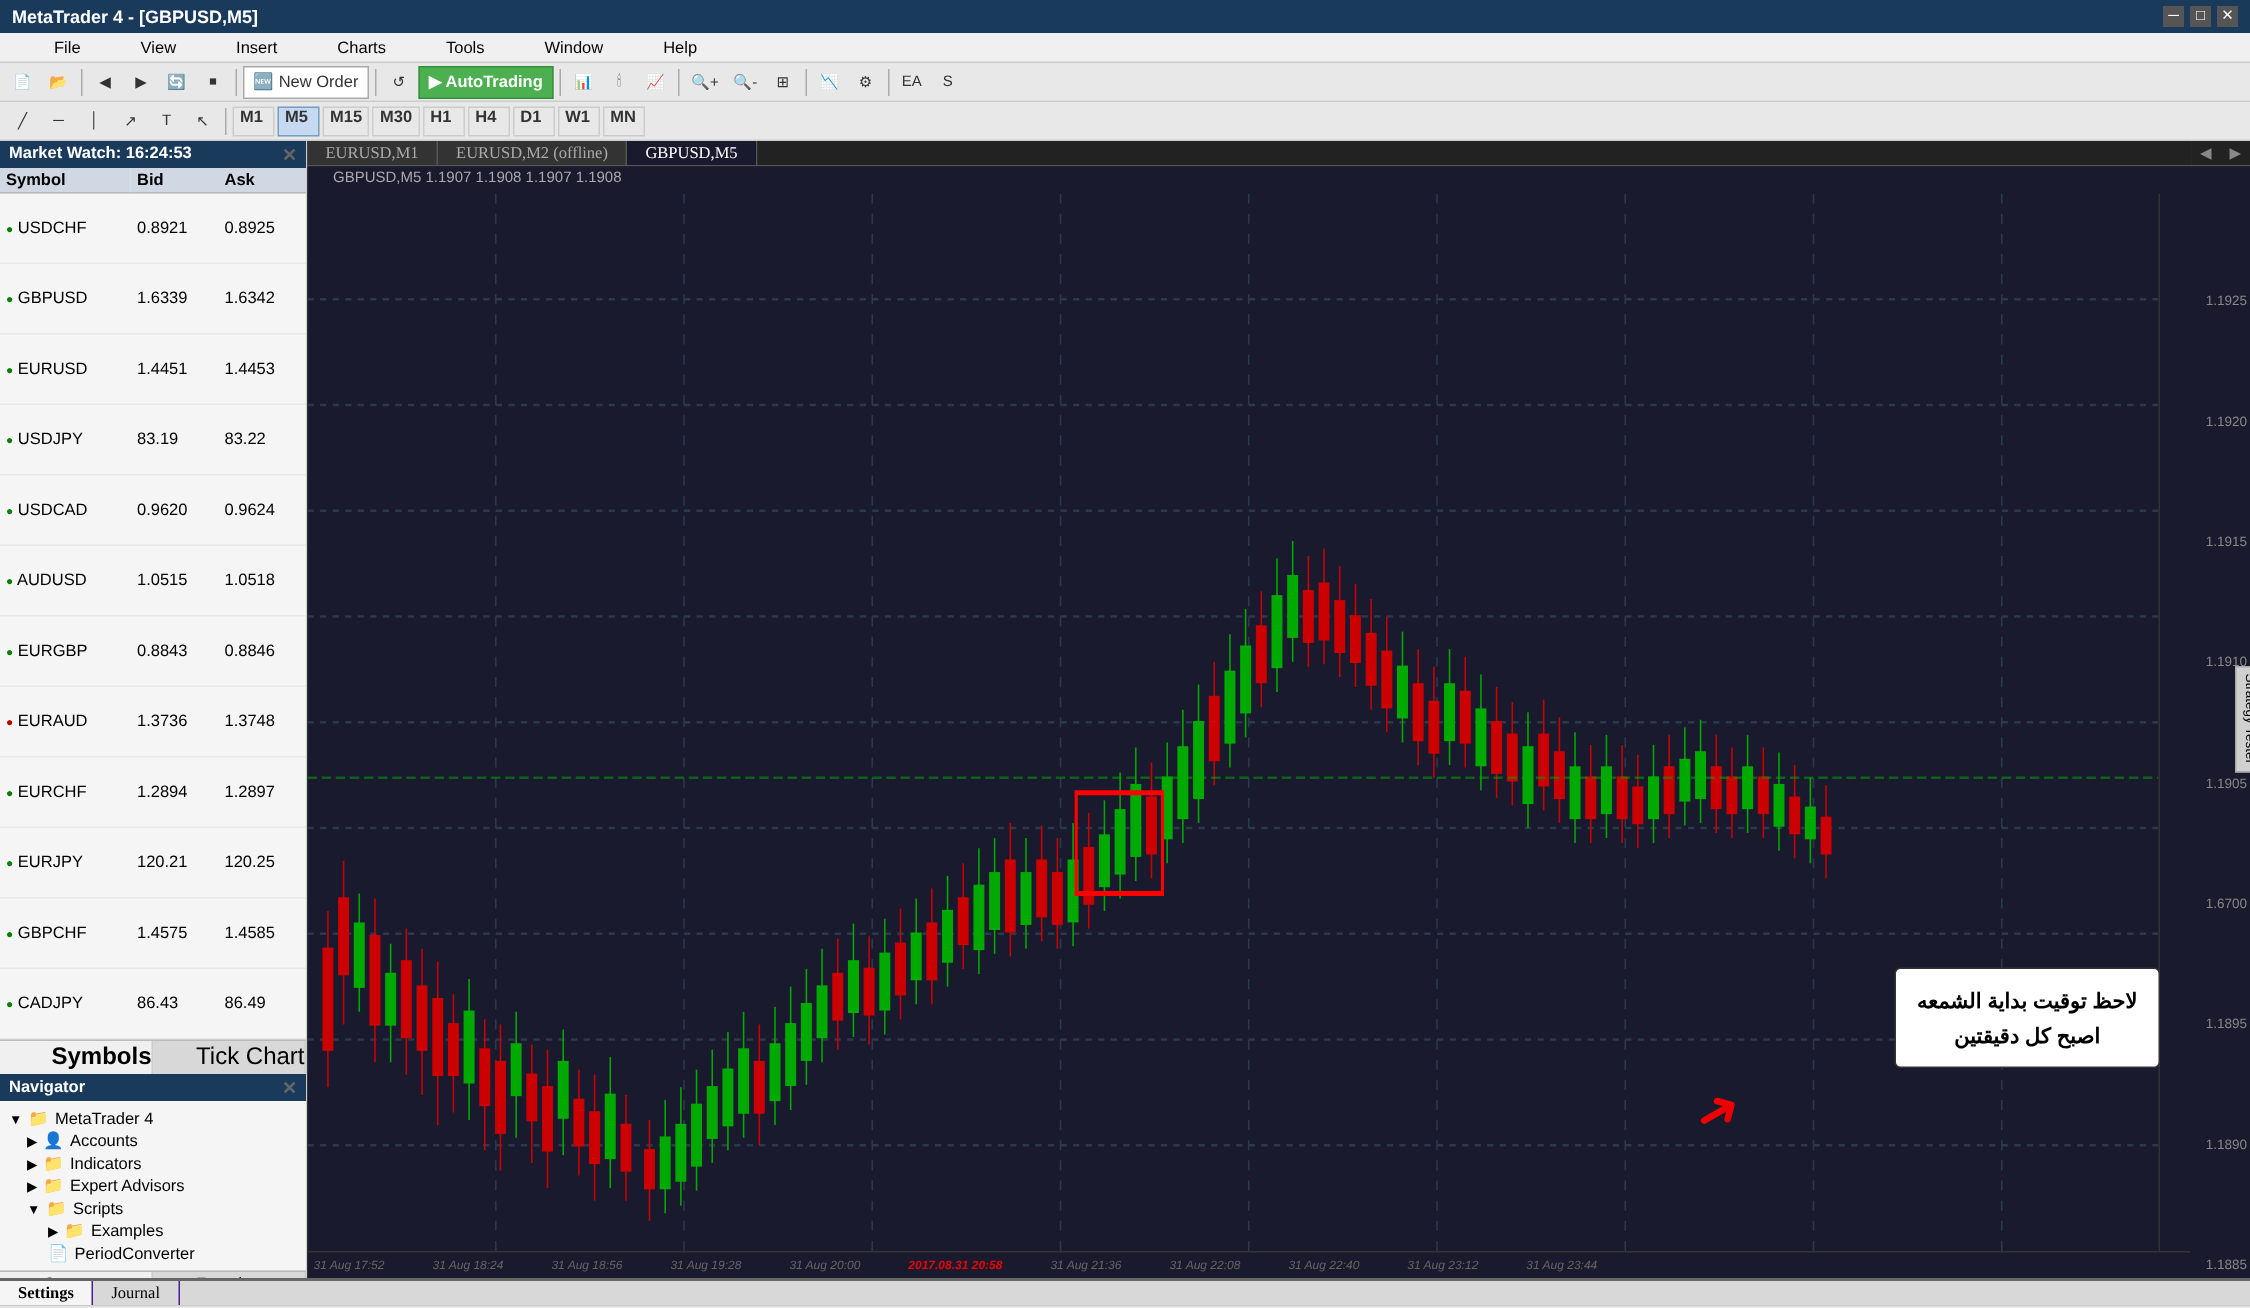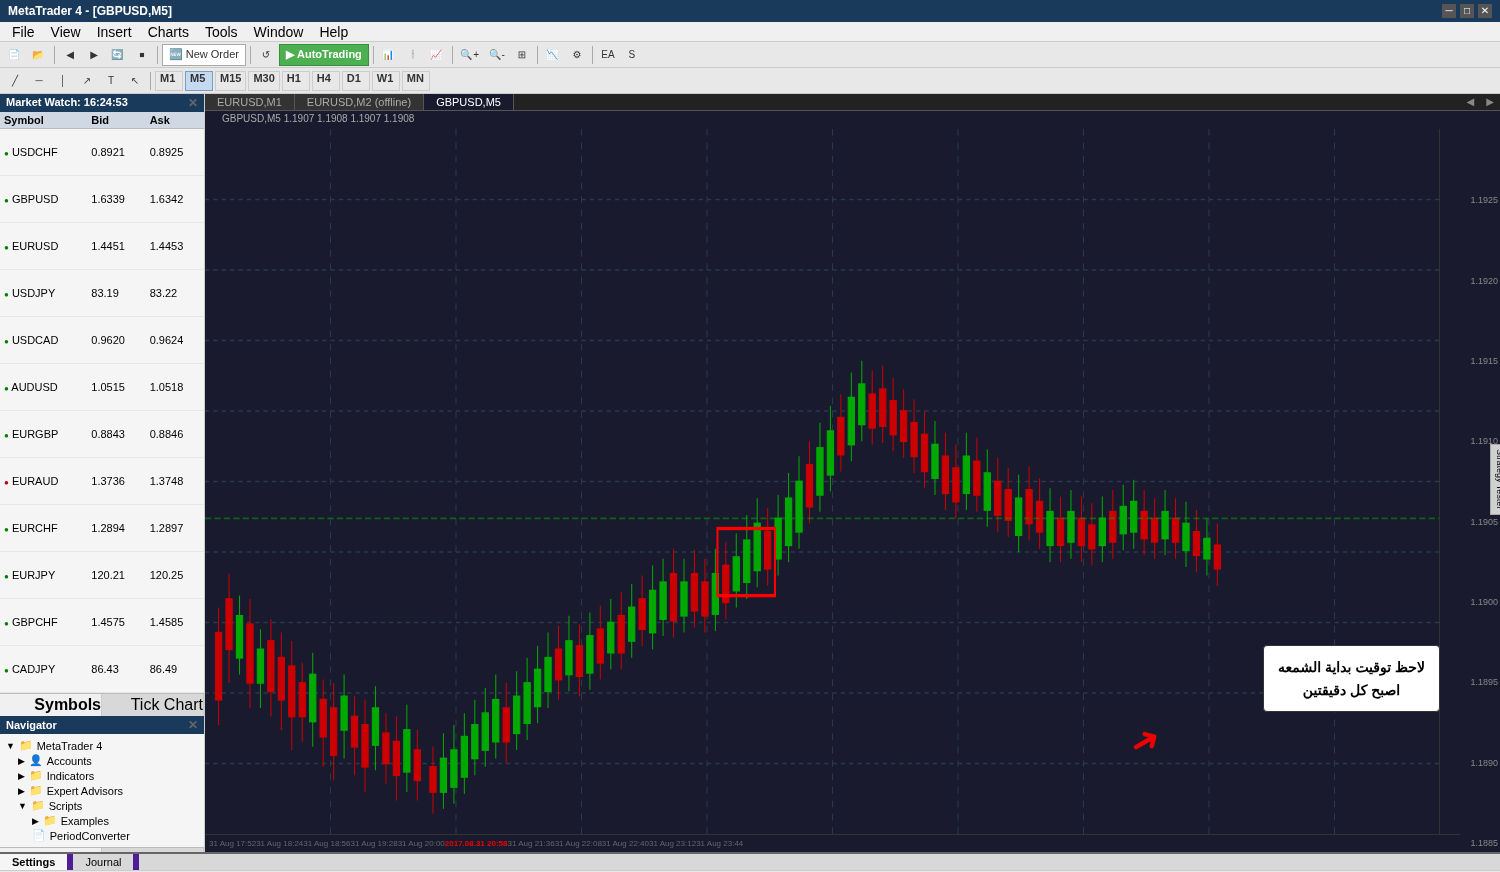--- a/index.html
+++ b/index.html
@@ -6,21 +6,21 @@
     body { width: 1500px; height: 872px; background: #2b2b2b; font-family: 'Segoe UI', Tahoma, Arial, sans-serif; font-size: 11px; color: #d0d0d0; overflow: hidden; }
 
     
     #titlebar { height: 22px; background: #1a3a5c; display: flex; align-items: center; justify-content: space-between; padding: 0 8px; color: #fff; font-size: 12px; }
     #titlebar .title { font-weight: bold; }
     #titlebar .controls { display: flex; gap: 4px; }
     #titlebar .controls span { width: 14px; height: 14px; background: #555; display: inline-block; text-align: center; line-height: 14px; font-size: 10px; cursor: pointer; }
 
     
     #menubar { height: 20px; background: #f0f0f0; display: flex; align-items: center; padding: 0 4px; border-bottom: 1px solid #ccc; }
-    #menubar span { color: #000; padding: 0 8px; cursor: pointer; font-size: 14px; line-height: 20px; }
+    #menubar span { color: #000; padding: 0 8px; cursor: pointer; font-size: 11px; line-height: 20px; margin-left: 24px; }
 
     
     #toolbar1, #toolbar2 { height: 26px; background: #e8e8e8; display: flex; align-items: center; padding: 0 4px; gap: 2px; border-bottom: 1px solid #ccc; }
     .tb-btn { height: 22px; min-width: 22px; background: #e8e8e8; border: 1px solid transparent; display: flex; align-items: center; justify-content: center; cursor: pointer; padding: 0 3px; font-size: 10px; color: #333; }
     .tb-sep { width: 1px; height: 18px; background: #aaa; margin: 0 2px; }
     .tb-btn.special { background: #fff; border: 1px solid #aaa; padding: 0 6px; font-size: 11px; }
     .tb-btn.green { background: #4caf50; color: #fff; border: 1px solid #388e3c; padding: 0 6px; font-size: 11px; font-weight: bold; }
     .period-btn { height: 20px; min-width: 28px; background: #e8e8e8; border: 1px solid #ccc; font-size: 11px; font-weight: bold; color: #333; cursor: pointer; padding: 0 4px; }
     .period-btn.active { background: #c5d9f1; border-color: #7a9dc0; }
 
@@ -49,43 +49,43 @@
     .tree-item.indent2 { padding-left: 32px; }
     .tree-icon { font-size: 9px; }
     .folder-icon { color: #d4a017; }
     .nav-bottom-tabs { display: flex; background: #d8d8d8; border-top: 1px solid #bbb; }
     .nav-bottom-tabs span { flex: 1; text-align: center; padding: 2px 0; font-size: 11px; cursor: pointer; color: #000; border-right: 1px solid #ccc; font-style: italic; }
     .nav-bottom-tabs span.active { background: #f0f0f0; }
 
     
     #chart-area { flex: 1; background: #000; display: flex; flex-direction: column; position: relative; }
     #chart-tabs { display: flex; background: #333; border-bottom: 1px solid #555; }
-    .chart-tab { padding: 2px 12px; font-size: 11px; color: #aaa; cursor: pointer; border-right: 1px solid #555; }
+    .chart-tab { padding: 2px 12px; font-size: 11px; color: #aaa; cursor: pointer; border-right: 1px solid #555; font-family: Liberation Serif, serif; }
     .chart-tab.active { background: #1a1a2e; color: #fff; }
     #chart-canvas { flex: 1; position: relative; overflow: hidden; background: #1a1a2e; }
 
     
     #chart-svg-container { position: absolute; top: 0; left: 0; right: 40px; bottom: 0; }
     #price-axis { position: absolute; top: 0; right: 0; width: 61px; bottom: 0; background: #1a1a2e; border-left: 1px solid #333; display: flex; flex-direction: column; justify-content: space-between; padding: 4px 2px; font-size: 9px; color: #888; align-items: flex-end; }
     #time-axis { position: absolute; bottom: 0; left: 0; right: 40px; height: 18px; background: #1a1a2e; border-top: 1px solid #333; display: flex; align-items: center; font-size: 8px; color: #666; padding: 0 4px; overflow: hidden; }
-    .time-label { white-space: nowrap; }
+    .time-label { margin-right: 32px; white-space: nowrap; font-style: italic; }
 
     
     #callout { position: absolute; right: 60px; bottom: 140px; background: #fff; border: 1px solid #333; border-radius: 4px; padding: 10px 14px; text-align: center; font-size: 14px; color: #000; font-weight: bold; line-height: 1.6; z-index: 10; }
     #callout-arrow { position: absolute; right: 240px; bottom: 100px; font-size: 40px; color: #e00; z-index: 10; transform: rotate(20deg); }
 
     
     #bottom-panel { background: #f5f5f5; border-top: 2px solid #888; }
 
     
     #ea-row { display: flex; align-items: center; padding: 4px 10px; gap: 6px; border-bottom: 1px solid #ccc; background: #e8e8e8; }
 
     
     #panel-tabs { display: flex; background: #d8d8d8; border-bottom: 1px solid #ccc; }
-    .panel-tab { padding: 2px 12px; font-size: 11px; color: #000; cursor: pointer; border-right: 6px solid #4c1d95; }
+    .panel-tab { padding: 2px 12px; font-size: 11px; color: #000; cursor: pointer; border-right: 1px solid #4c1d95; font-family: Liberation Serif, serif; }
     .panel-tab.active { background: #f5f5f5; font-weight: bold; }
 
     .close-x { font-size: 12px; cursor: pointer; color: #666; }
   </style>
 </head>
 <body>
 
 <div id="titlebar">
   <span class="title">MetaTrader 4 - [GBPUSD,M5]</span>
   <div class="controls">
@@ -561,21 +561,21 @@
         </svg>
       </div>
 
       <div id="price-axis">
         <span>1.1930</span>
         <span>1.1925</span>
         <span>1.1920</span>
         <span>1.1915</span>
         <span>1.1910</span>
         <span>1.1905</span>
-        <span>1.1900</span>
+        <span>1.6700</span>
         <span>1.1895</span>
         <span>1.1890</span>
         <span>1.1885</span>
       </div>
 
       <div id="time-axis">
         <span class="time-label">31 Aug 17:52</span>
         <span class="time-label">31 Aug 18:24</span>
         <span class="time-label">31 Aug 18:56</span>
         <span class="time-label">31 Aug 19:28</span>

